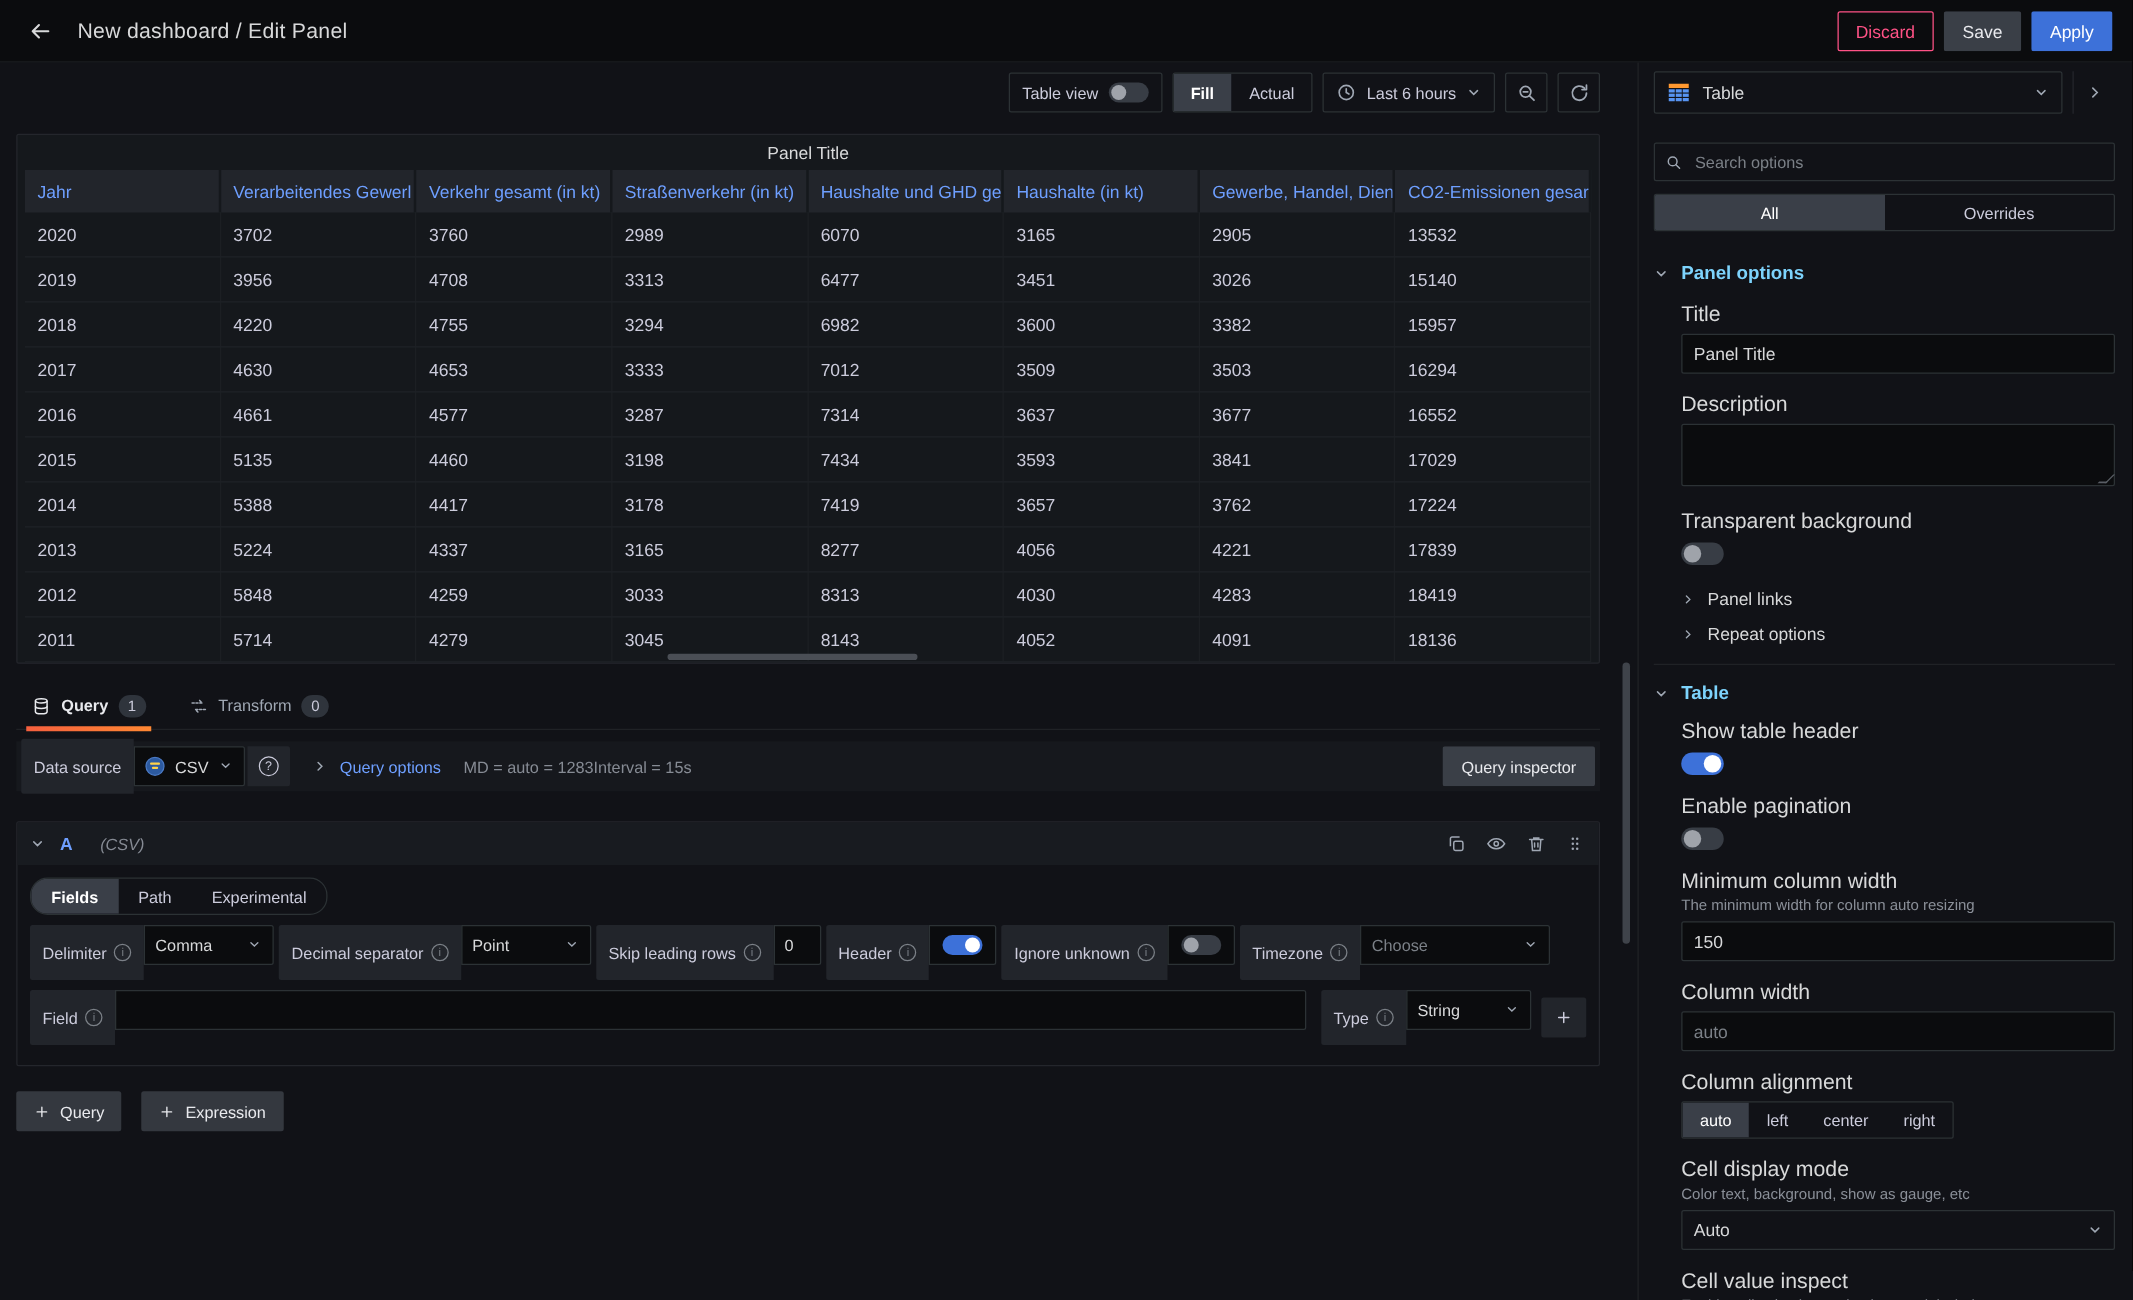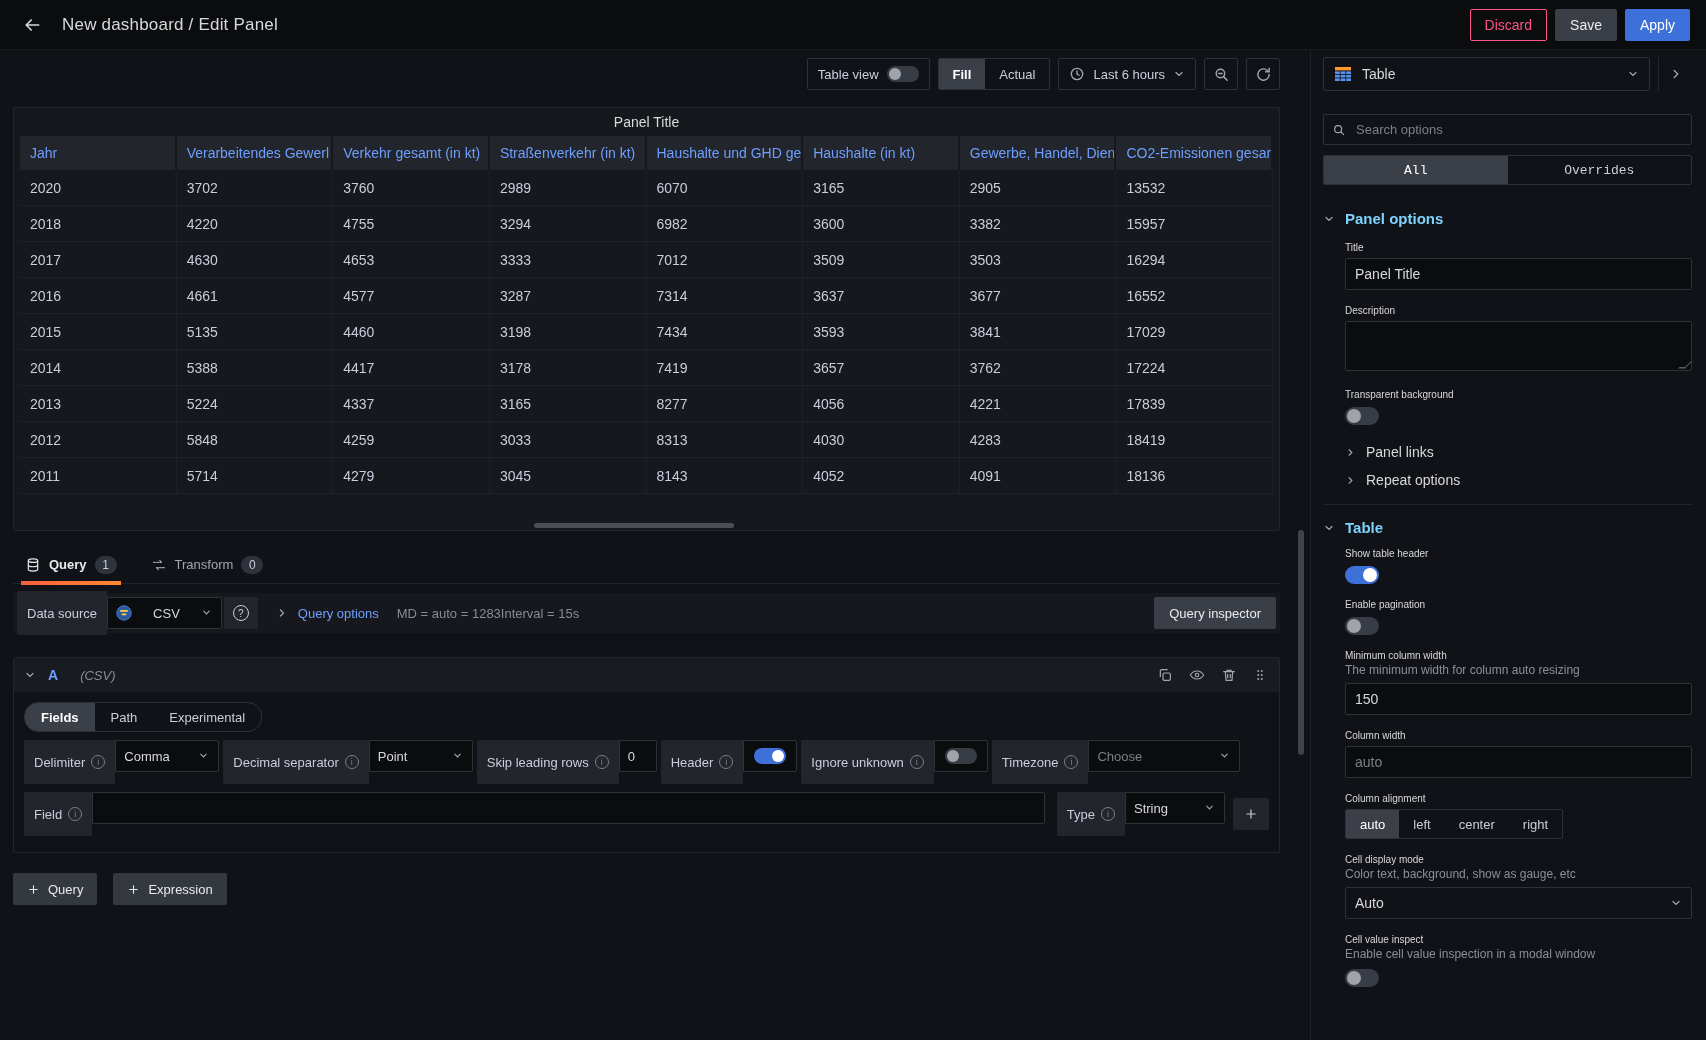--- a/index.html
+++ b/index.html
@@ -53,21 +53,21 @@
   
   .tabs-row { margin-top:21px; height:32px; display:flex; gap:26px; border-bottom:1px solid #202226; padding-left:8px; position:relative; }
   .qtab { display:flex; align-items:center; gap:8px; padding:0 4px 6px 4px; cursor:pointer; position:relative; color:#9fa7b3; }
   .qtab.active { color:#e9eaee; font-weight:700; }
   .qtab.active::after { content:""; position:absolute; left:0; right:0; bottom:-2px; height:4px; background:linear-gradient(90deg,#f55f3e,#ff8833); }
   .badge { min-width:22px; height:18px; border-radius:9px; background:#2f343c; color:#ccccdc; font-size:12px; font-weight:400; display:flex; align-items:center; justify-content:center; padding:0 6px; }
 
   
   .ds-row { margin-top:9px; height:40px; background:#16181d; display:flex; align-items:center; padding:0 4px 0 4px; }
   .label-box { height:44px; background:#22252b; display:flex; align-items:center; gap:6px; padding:0 10px; font-weight:500; color:#ccccdc; border-radius:2px 0 0 2px; white-space:nowrap; }
-  .value-box { height:32px; background:#0b0c0e; border:1px solid #2c3235; display:flex; align-items:center; gap:21px; padding:0 8px; color:#d8d9da; white-space:nowrap; }
+  .value-box { height:32px; background:#0b0c0e; border:1px solid #2c3235; display:flex; align-items:center; gap:8px; padding:0 8px; color:#d8d9da; white-space:nowrap; }
   .help-box { width:34px; height:32px; background:#22252b; border-radius:0 2px 2px 0; margin-left:2px; display:flex; align-items:center; justify-content:center; cursor:pointer; }
   .qo-link { color:#6e9fff; font-weight:500; cursor:pointer; }
   .muted { color:#868b94; }
   .ds-right { margin-left:auto; }
 
   
   .query-card { margin-top:24px; border:1px solid #24262c; border-radius:2px; }
   .q-head { height:34px; background:#181b20; display:flex; align-items:center; gap:12px; padding:0 10px; }
   .q-ref { color:#6e9fff; font-weight:700; font-size:14px; }
   .q-type { color:#868b94; font-style:italic; margin-left:10px; }
@@ -91,29 +91,29 @@
   .btn-add { height:32px; background:#34383f; color:#e9eaee; border-radius:2px; padding:0 14px; display:flex; align-items:center; gap:8px; font-weight:500; cursor:pointer; }
 
   
   .viz-row { margin-top:7px; display:flex; align-items:center; }
   .viz-select { flex:1; height:34px; border:1px solid #2c3235; border-radius:2px; display:flex; align-items:center; gap:10px; padding:0 10px; cursor:pointer; background:#111217; }
   .viz-name { font-size:14px; color:#d8d9da; font-weight:500; }
   .viz-collapse { width:34px; height:34px; display:flex; align-items:center; justify-content:center; margin-left:8px; border-left:1px solid #24262c; cursor:pointer; }
   .search-row { margin-top:23px; height:31px; border:1px solid #2c3235; border-radius:2px; background:#111217; display:flex; align-items:center; padding:0 8px; gap:8px; }
   .search-row input { flex:1; background:transparent; border:none; outline:none; color:#d8d9da; font-size:13px; font-family:"Liberation Sans",sans-serif; }
   .search-row input::placeholder { color:#7b8087; }
-  .radio-tabs { margin-top:10px; height:30px; border:1px solid #2c3235; border-radius:2px; display:flex; overflow:hidden;font-family:Liberation Mono, monospace; }
+  .radio-tabs { margin-top:10px; height:30px; border:1px solid #2c3235; border-radius:2px; display:flex; overflow:hidden; }
   .rtab { flex:1; display:flex; align-items:center; justify-content:center; color:#ccccdc; cursor:pointer; }
   .rtab.sel { background:#3a3f48; color:#ffffff; font-weight:500; }
 
   .section-header { display:flex; align-items:center; gap:10px; font-size:15px; font-weight:700; color:#7dd3fc; cursor:pointer;text-align:center; }
   .sec1 { margin-top:25px; }
   .sec2 { margin-top:16px; border-top:1px solid #202226; padding-top:14px; }
   .section-body { padding-left:22px; }
-  .fld-label { margin-top:15px; font-size:10px; font-weight:500; color:#d8d9da; }
+  .fld-label { margin-top:15px; font-size:17px; font-weight:500; color:#d8d9da; }
   .fld-desc { margin-top:2px; font-size:12px; color:#8a8f98; line-height:15px; }
   .side-input { margin-top:5px; width:100%; height:32px; background:#0b0c0e; border:1px solid #2c3235; border-radius:2px; color:#d8d9da; font-size:14px; padding:0 9px; font-family:"Liberation Sans",sans-serif; }
   .side-input::placeholder { color:#7b8087; }
   textarea.side-input { height:50px; resize:none; padding-top:6px; position:relative; }
   .ta-wrap { position:relative; }
   .ta-resize { position:absolute; right:2px; bottom:4px; width:10px; height:10px; border-right:2px solid #6d727b; border-bottom:2px solid #6d727b; transform:skew(-45deg) scale(.7); opacity:.8; }
   .toggle-line { margin-top:7px; display:flex; }
   .collapse-row { display:flex; align-items:center; gap:10px; font-size:14px; font-weight:500; color:#d8d9da; cursor:pointer; }
   .cr1 { margin-top:19px; }
   .cr2 { margin-top:12px; }
@@ -210,20 +210,30 @@
                 <div class="td">2020</div>
                 <div class="td">3702</div>
                 <div class="td">3760</div>
                 <div class="td">2989</div>
                 <div class="td">6070</div>
                 <div class="td">3165</div>
                 <div class="td">2905</div>
                 <div class="td">13532</div>
               </div>
               <div class="tr">
+                <div class="td">2019</div>
+                <div class="td">3956</div>
+                <div class="td">4708</div>
+                <div class="td">3313</div>
+                <div class="td">6477</div>
+                <div class="td">3451</div>
+                <div class="td">3026</div>
+                <div class="td">15140</div>
+              </div>
+              <div class="tr">
                 <div class="td">2018</div>
                 <div class="td">4220</div>
                 <div class="td">4755</div>
                 <div class="td">3294</div>
                 <div class="td">6982</div>
                 <div class="td">3600</div>
                 <div class="td">3382</div>
                 <div class="td">15957</div>
               </div>
               <div class="tr">

